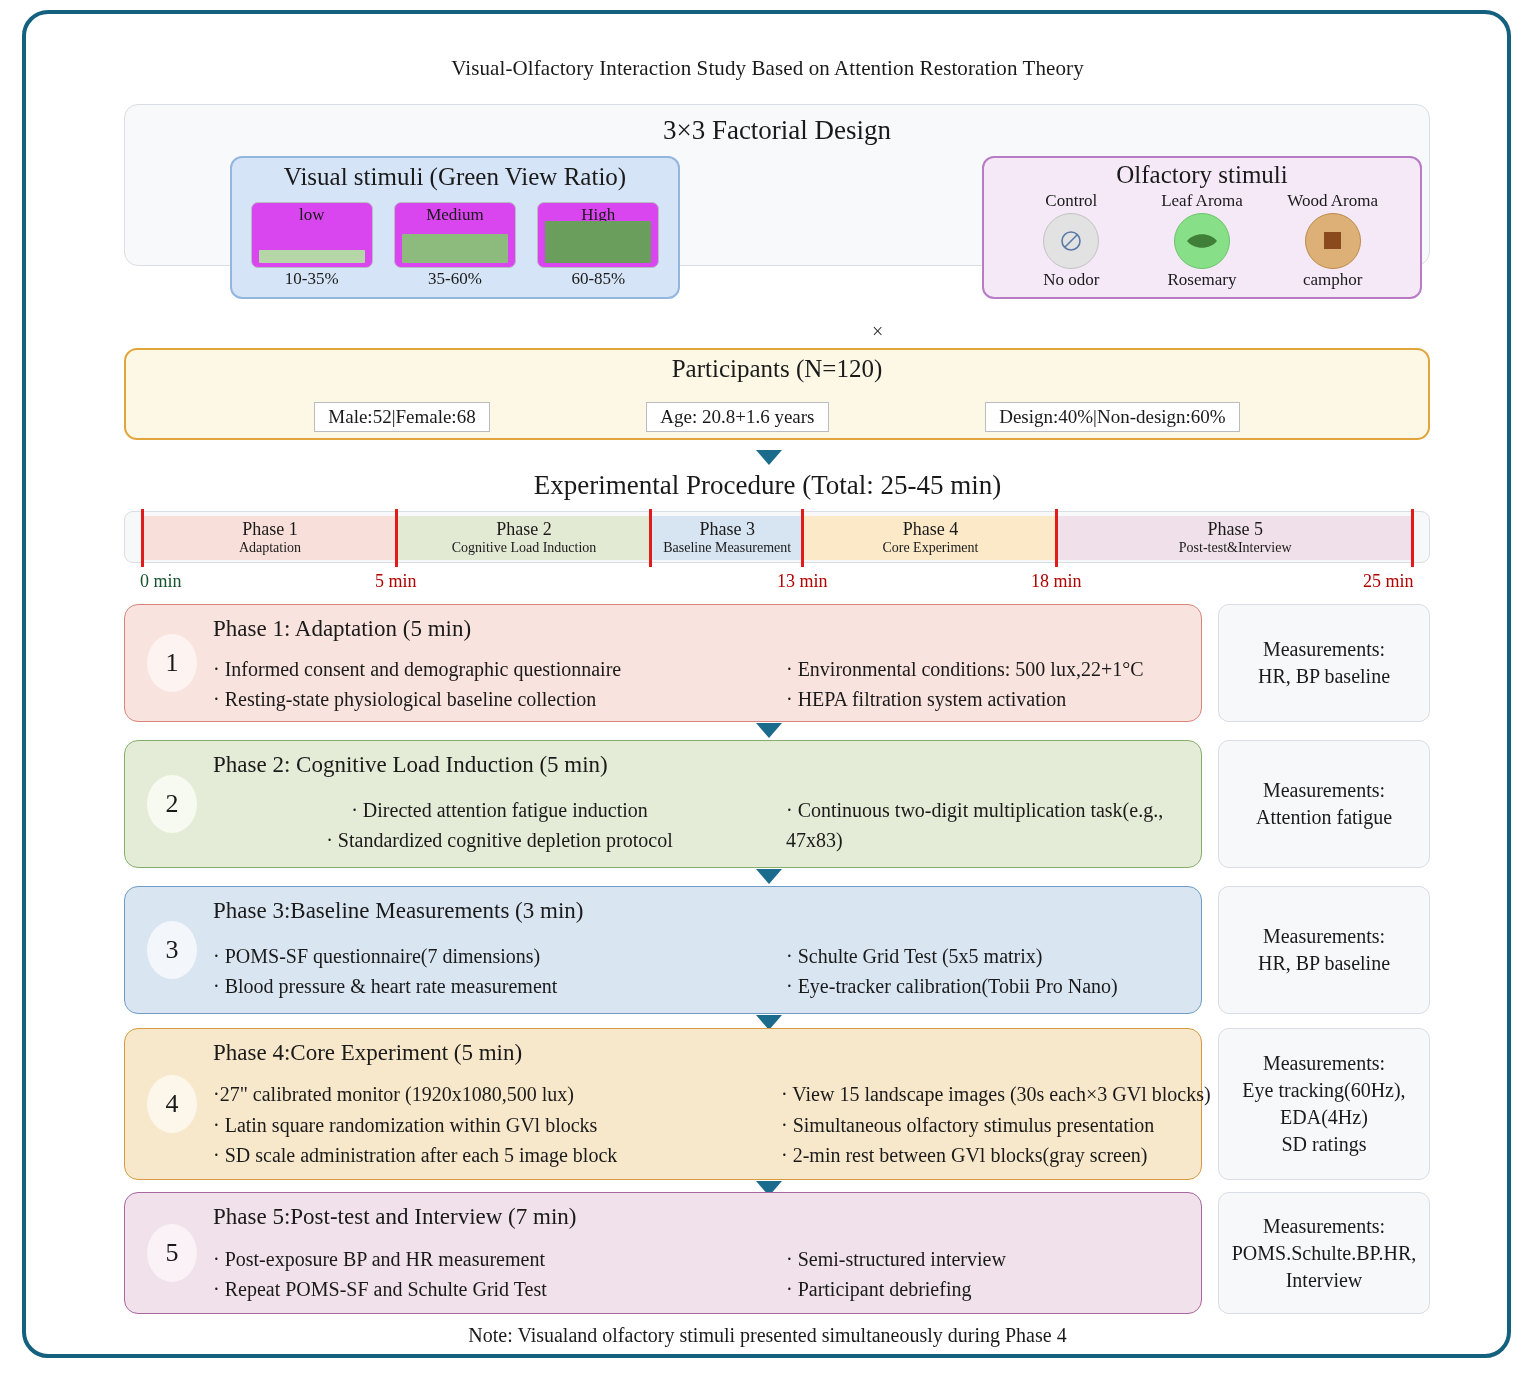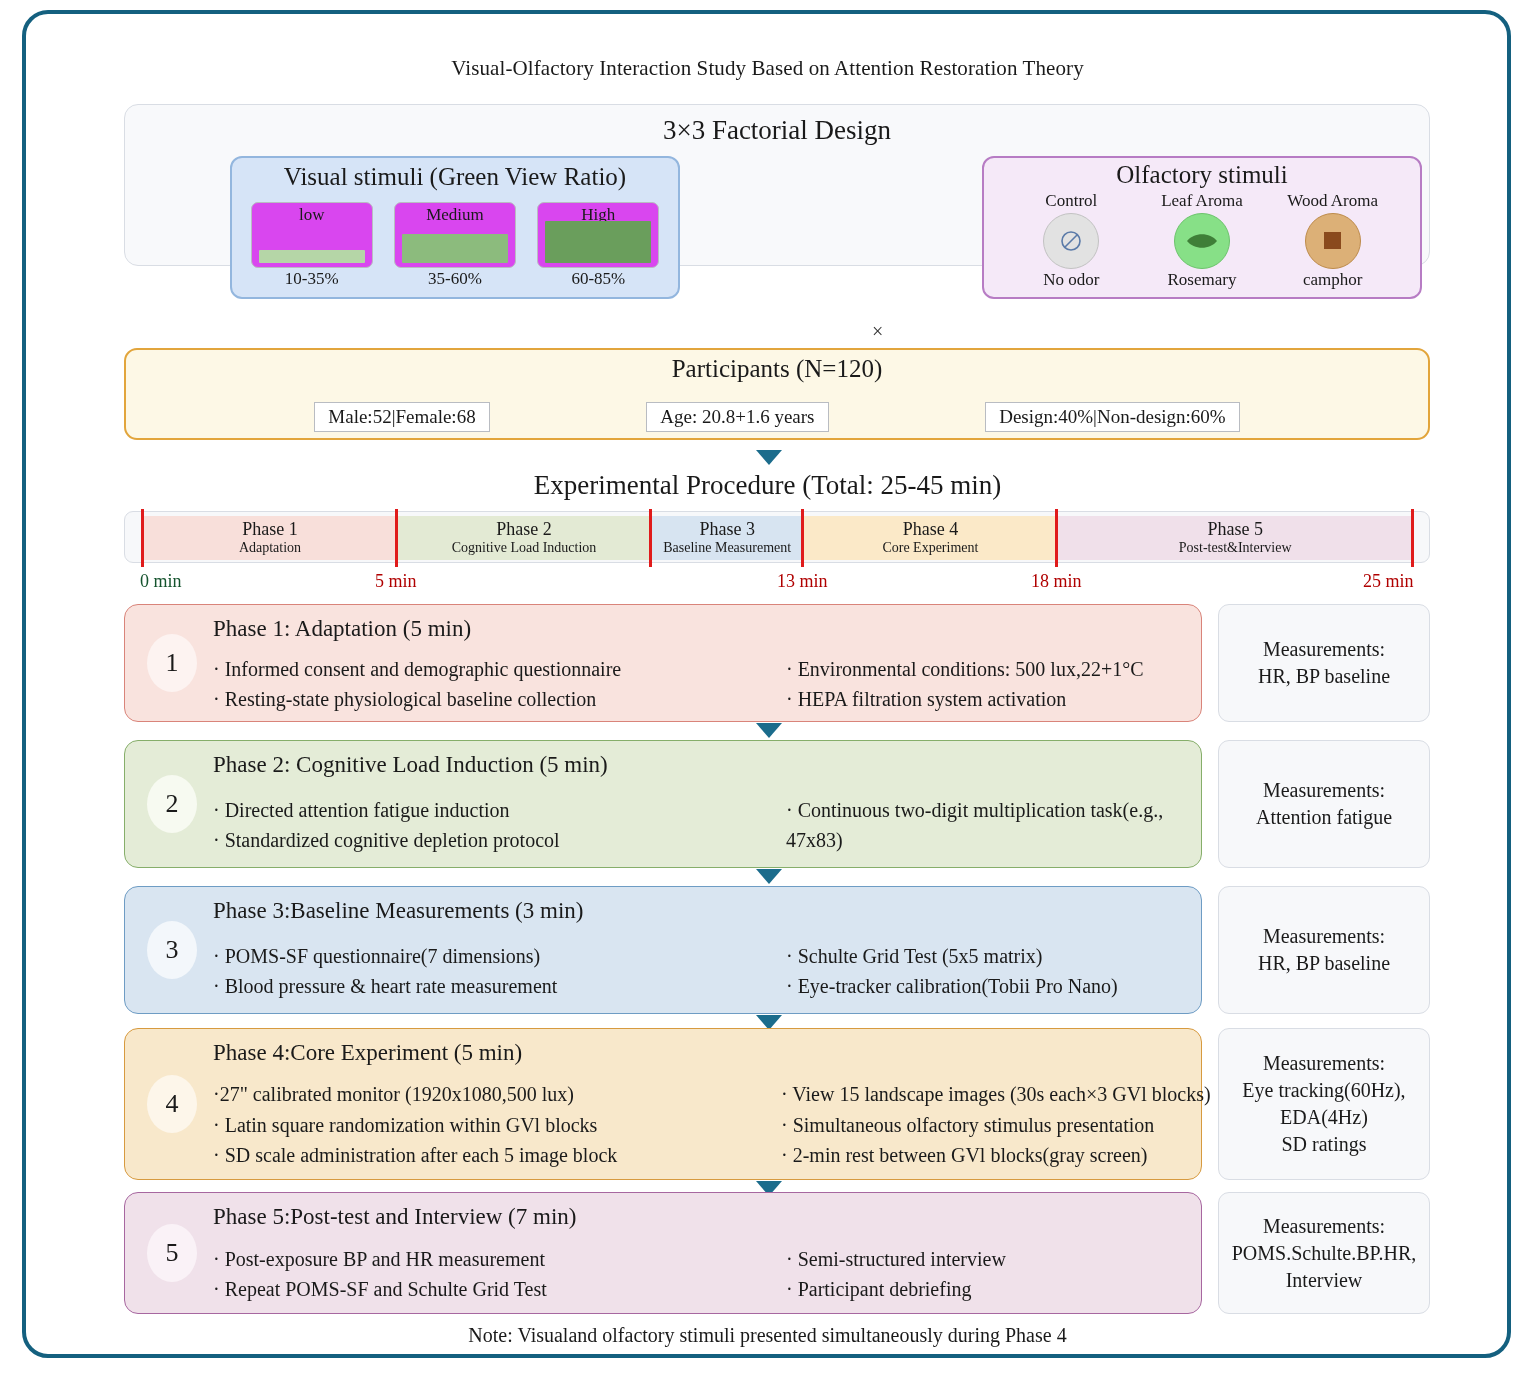--- a/index.html
+++ b/index.html
@@ -271,21 +271,21 @@
       <div>
         <div>Measurements:</div>
         <div>HR, BP baseline</div>
       </div>
     </div>
     <div class="arrow" style="left: 756px; top: 723px;"></div>
     <div class="card" style="top: 740px; height: 128px; background: rgb(228, 236, 215); border: 1.5px solid rgb(134, 174, 106);">
       <div class="badge" style="background: rgb(247, 250, 241);">2</div>
       <div class="card-title">Phase 2: Cognitive Load Induction (5 min)</div>
       <div class="cols" style="height: 76px;">
-        <div class="col" style="width: 580px;">
+        <div class="col" style="width: 580px; align-items: center;">
           <div class="bullet">· Directed attention fatigue induction</div>
           <div class="bullet">· Standardized cognitive depletion protocol</div>
         </div>
         <div class="col" style="width: 410px;">
           <div class="bullet wrap">· Continuous two-digit multiplication task(e.g., 47x83)</div>
         </div>
       </div>
     </div>
     <div class="meas" style="top: 740px; height: 128px;">
       <div>

